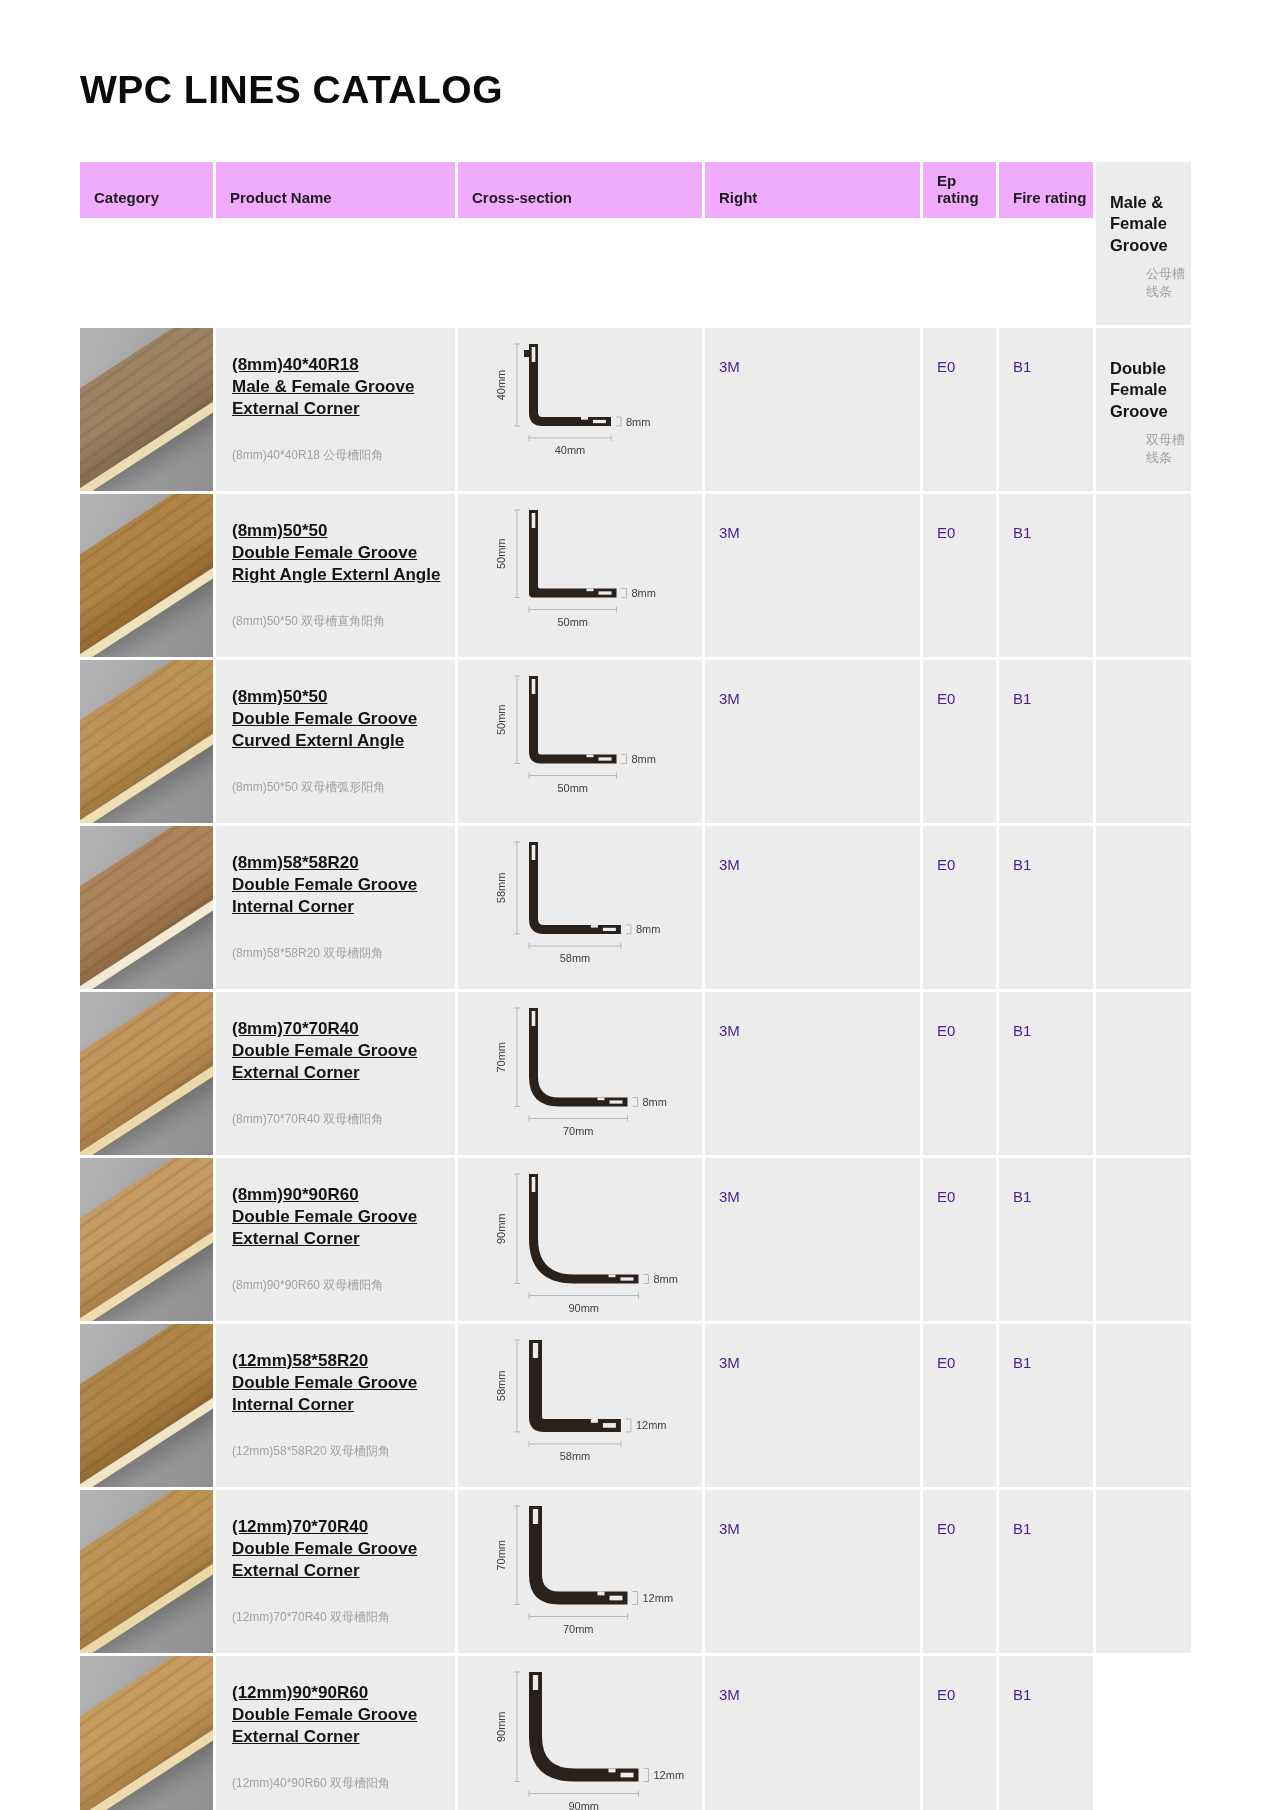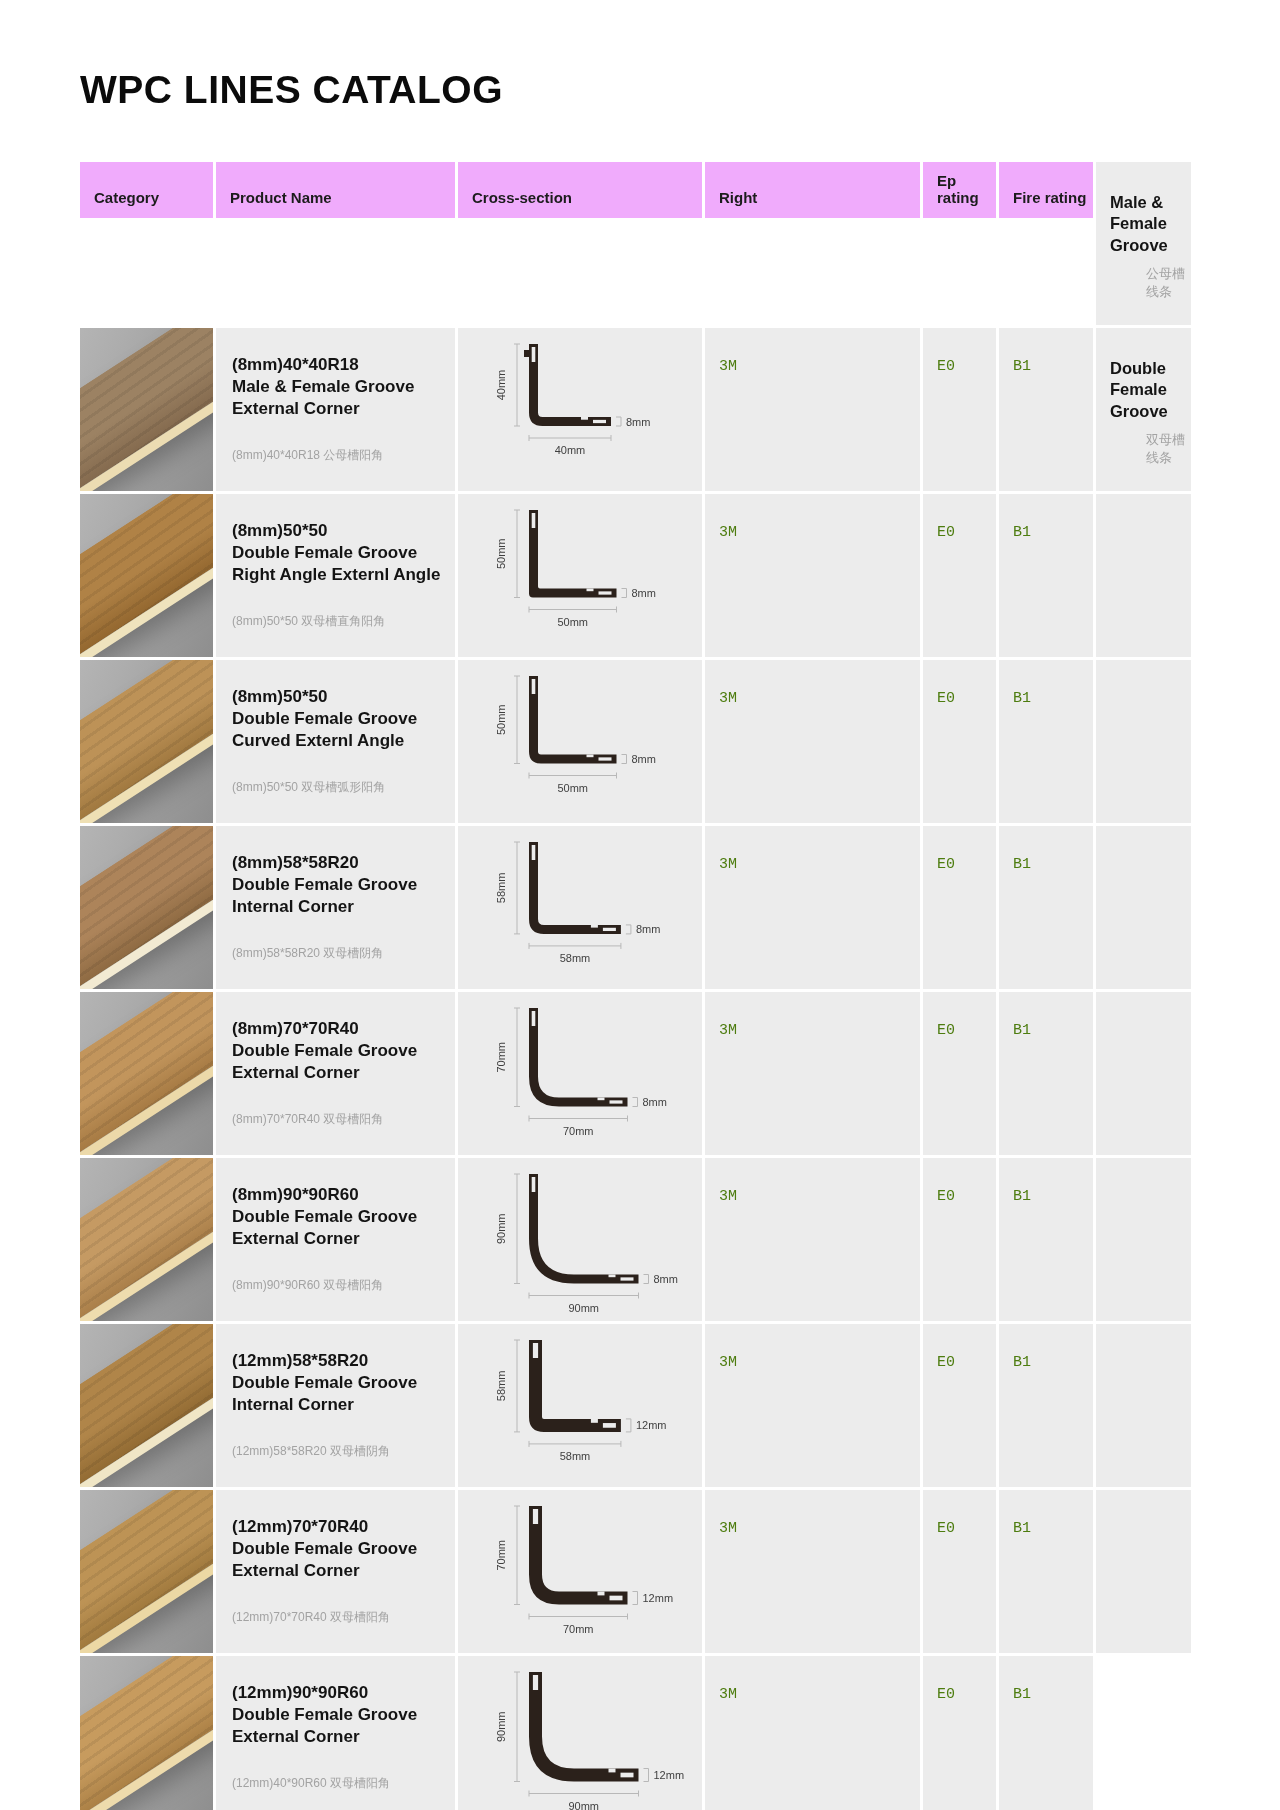--- a/index.html
+++ b/index.html
@@ -42,27 +42,27 @@
   .strip{
     position:absolute;width:310px;height:84px;left:-38px;top:48px;
     transform:rotate(-33deg);
     border-radius:12px 2px 2px 2px;
     box-shadow:14px 20px 24px rgba(0,0,0,.28);
   }
   .strip .edge{
     position:absolute;left:0;right:0;bottom:-9px;height:9px;border-radius:0 0 3px 3px;
   }
   .name-title{
-    padding:26px 8px 0 16px;font-size:17px;font-weight:700;line-height:1.3;color:#141414;
+    padding:26px 8px 0 16px;font-size:17px;font-weight:700;line-height:1.3;color:#141414;text-decoration:underline;
   }
   .name-zh{
     position:absolute;left:16px;bottom:27px;font-size:12px;color:#a3a3a3;white-space:nowrap;
   }
   .val{
-    padding:30px 12px 0 14px;font-size:15px;color:#4d7c0f;font-family:Liberation Mono, monospace;
+    padding:30px 12px 0 14px;font-size:15px;color:#4c1d95;
   }
   .xsec-wrap{display:flex;justify-content:center;align-items:flex-start;}
   svg text{font-family:"Liberation Sans","DejaVu Sans",sans-serif;}
 </style>
 </head>
 <body>
 
 <div class="page-title">WPC LINES CATALOG</div>
 
 <div class="catalog" id="catalog">

